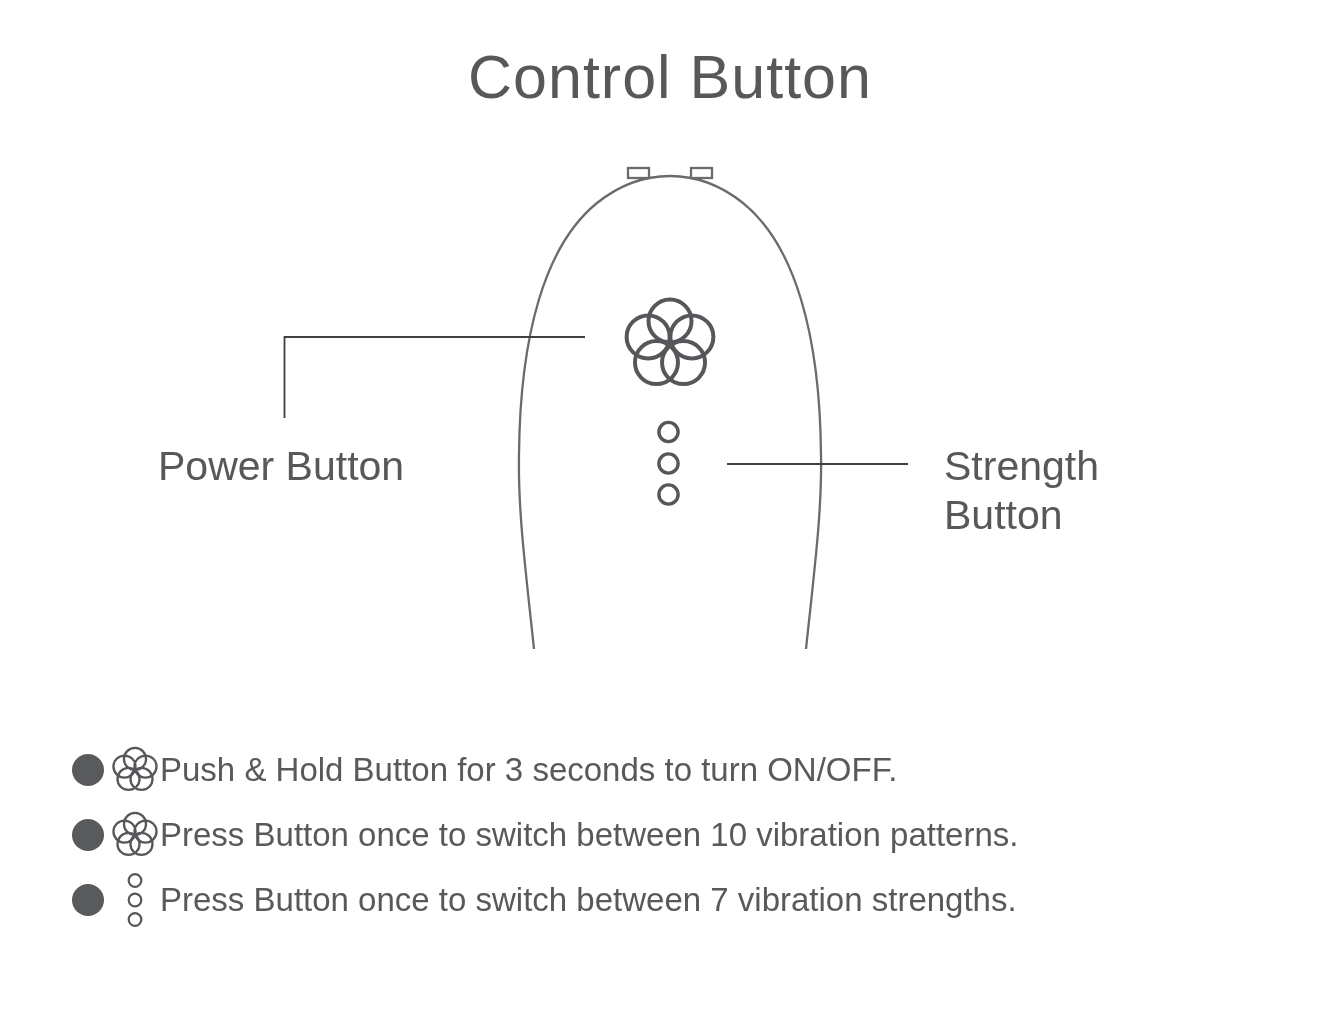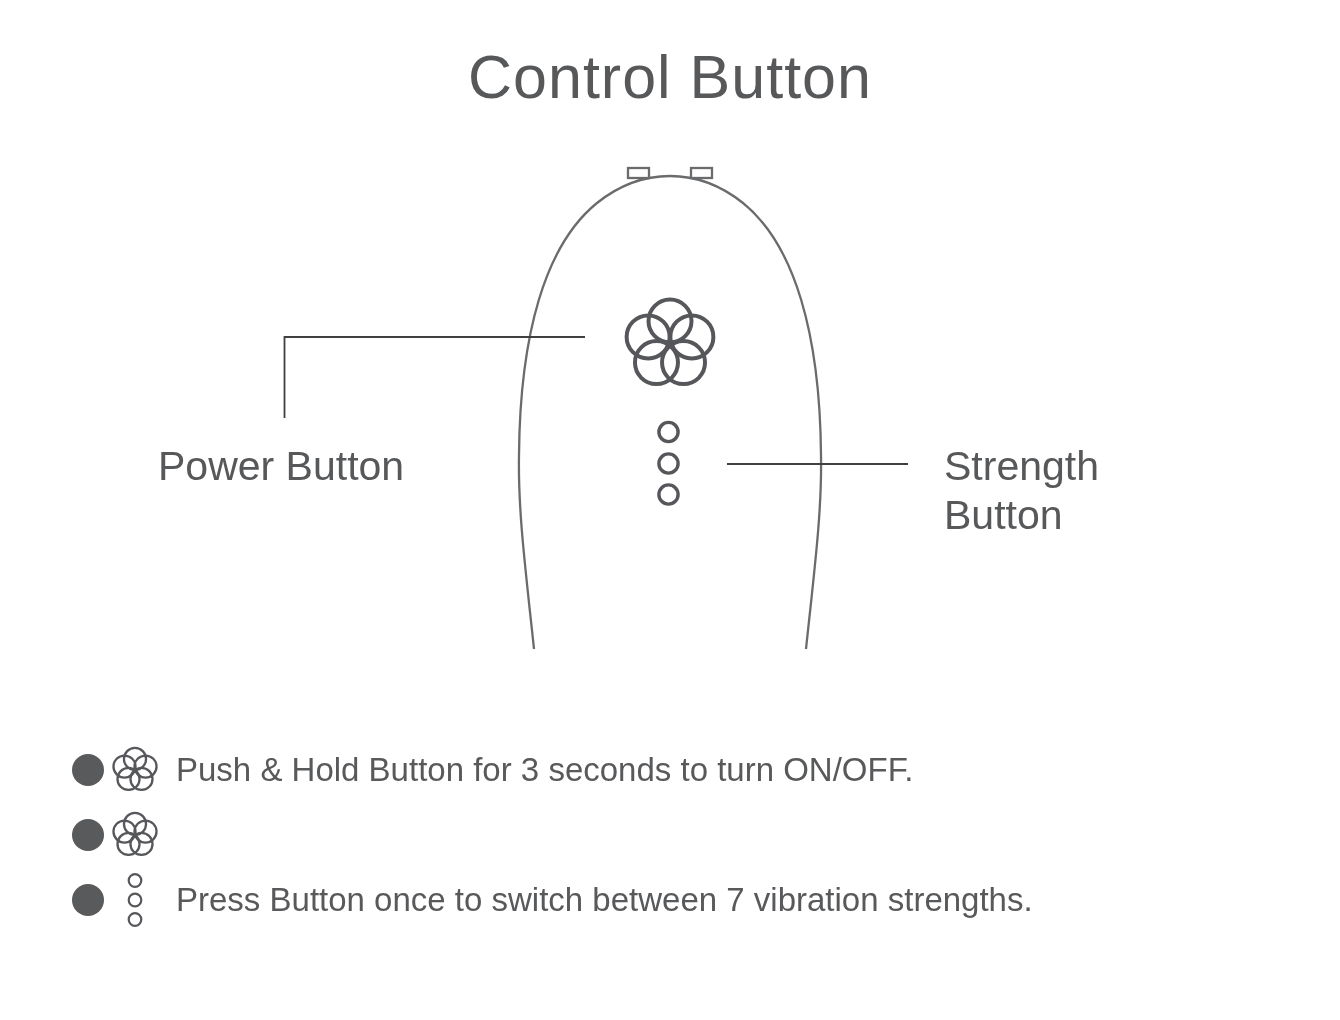--- a/index.html
+++ b/index.html
@@ -57,21 +57,21 @@
   }
   .icon-wrap {
     width: 50px;
     margin-left: 6px;
     display: flex;
     justify-content: center;
     align-items: center;
     flex: 0 0 auto;
   }
   .instr-text {
-    margin-left: 16px;
+    margin-left: 0;
     font-size: 33px;
     color: #58595b;
     white-space: nowrap;
   }
 </style>
 </head>
 <body>
 
 <div class="canvas">
 
@@ -129,20 +129,21 @@
       <span class="bullet-dot"></span>
       <span class="icon-wrap">
         <svg width="48" height="48" viewBox="-25 -25 50 50" fill="none" stroke="#56575a" stroke-width="2.4">
           <circle cx="0" cy="-11.5" r="11.5"></circle>
           <circle cx="10.94" cy="-3.55" r="11.5"></circle>
           <circle cx="6.76" cy="9.30" r="11.5"></circle>
           <circle cx="-6.76" cy="9.30" r="11.5"></circle>
           <circle cx="-10.94" cy="-3.55" r="11.5"></circle>
         </svg>
       </span>
+      <span class="instr-text">Press Button once to switch between 10 vibration patterns.</span>
     </div>
 
     <div class="instr-row">
       <span class="bullet-dot"></span>
       <span class="icon-wrap">
         <svg width="18" height="54" viewBox="0 0 18 54" fill="none" stroke="#56575a" stroke-width="2.2">
           <circle cx="9" cy="7.5" r="6.3"></circle>
           <circle cx="9" cy="27" r="6.3"></circle>
           <circle cx="9" cy="46.5" r="6.3"></circle>
         </svg>

